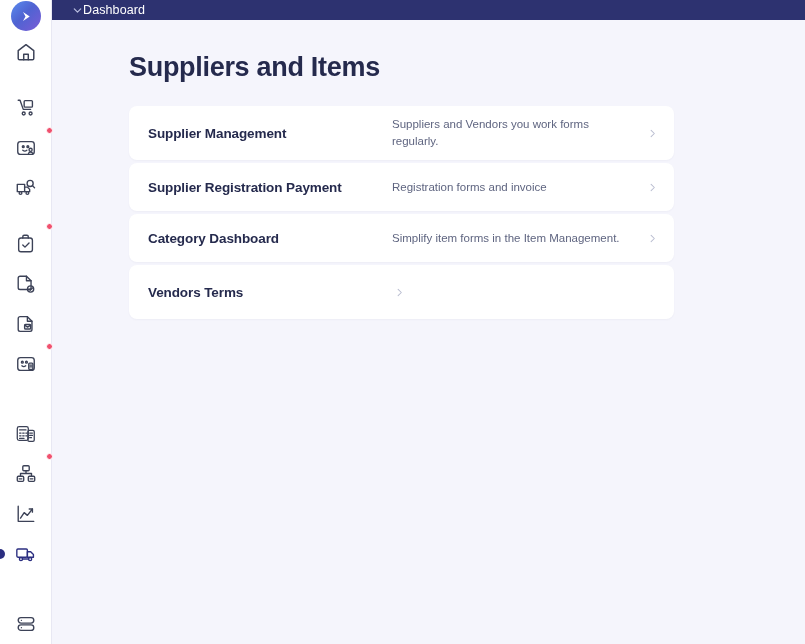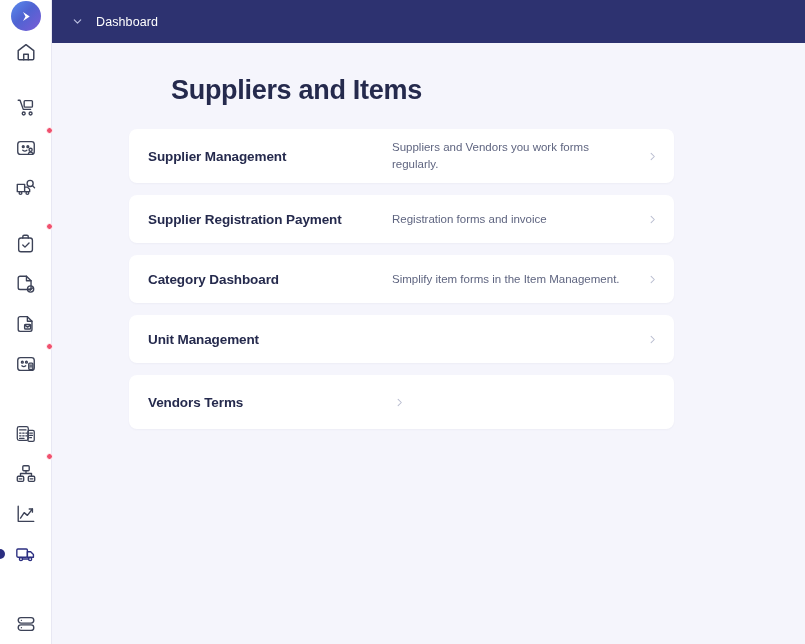--- a/index.html
+++ b/index.html
@@ -96,56 +96,55 @@
 
   
   .main {
     flex: 1 1 auto;
     height: 644px;
     position: relative;
     background: #f5f5fc;
     overflow: hidden;
   }
   .topbar {
-    height: 43px;
+    height: 20px;
     background: #2d3270;
     display: flex;
     align-items: center;
     padding-left: 20px;
-    gap: 13px;
   }
   .topbar .chev {
     width: 11px; height: 11px;
     color: #b9bedf;
     display: block;
   }
   .topbar .chev svg { display:block; width:11px; height:11px; }
   .topbar .title {
     color: #ffffff;
     font-size: 12.5px;
     font-weight: 400;
     letter-spacing: 0.1px;
   }
 
   .content { padding: 0 0 0 0; }
 
   .page-title {
-    margin: 32px 0 0 119px;
+    margin: 32px 0 0 77px;
     font-size: 27px;
     font-weight: 700;
     color: #252a4d;
     letter-spacing: -0.3px;
   }
 
   .cards {
     margin: 23px 0 0 77px;
     width: 545px;
     display: flex;
     flex-direction: column;
-    gap: 12px;
+    gap: 3px;
   }
   .card {
     background: #ffffff;
     border-radius: 8px;
     height: 48px;
     display: flex;
     align-items: center;
     padding: 0 15px 0 19px;
     cursor: pointer;
     box-shadow: 0 1px 2px rgba(40,40,90,0.04);
@@ -397,29 +396,20 @@
         <div class="card">
           <div class="card-title">Category Dashboard</div>
           <div class="card-desc">Simplify item forms in the Item Management.</div>
           <div class="card-chevron">
             <svg viewBox="0 0 24 24" fill="none" stroke="currentColor" stroke-width="2.2" stroke-linecap="round" stroke-linejoin="round">
               <path d="M9 5 16 12 9 19"></path>
             </svg>
           </div>
         </div>
 
-        <div class="card">
-          <div class="card-title">Unit Management</div>
-          <div class="card-desc"></div>
-          <div class="card-chevron">
-            <svg viewBox="0 0 24 24" fill="none" stroke="currentColor" stroke-width="2.2" stroke-linecap="round" stroke-linejoin="round">
-              <path d="M9 5 16 12 9 19"></path>
-            </svg>
-          </div>
-        </div>
 
         <div class="card tall">
           <div class="card-title">Vendors Terms</div>
           <div class="card-chevron">
             <svg viewBox="0 0 24 24" fill="none" stroke="currentColor" stroke-width="2.2" stroke-linecap="round" stroke-linejoin="round">
               <path d="M9 5 16 12 9 19"></path>
             </svg>
           </div>
         </div>
 

